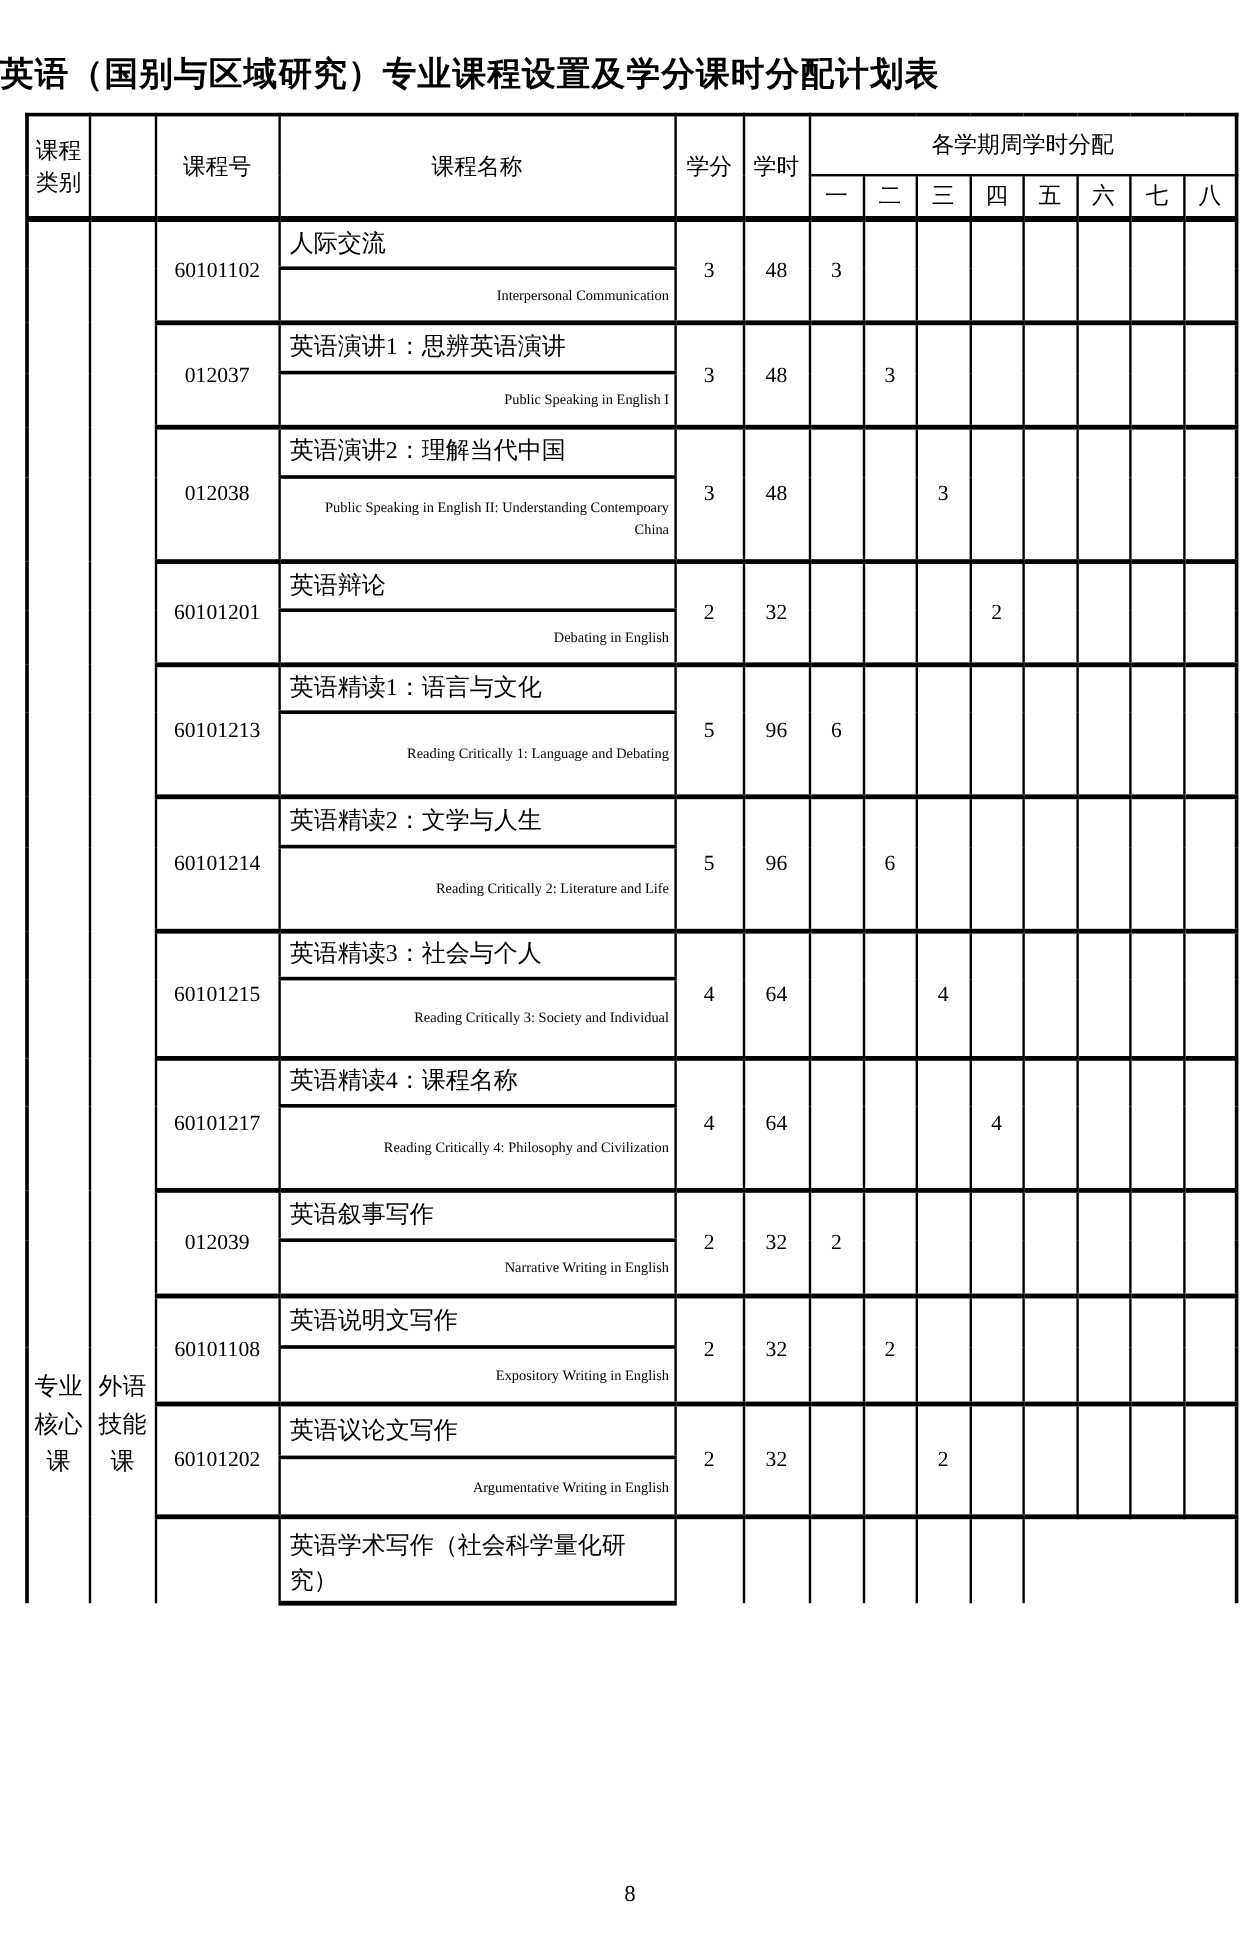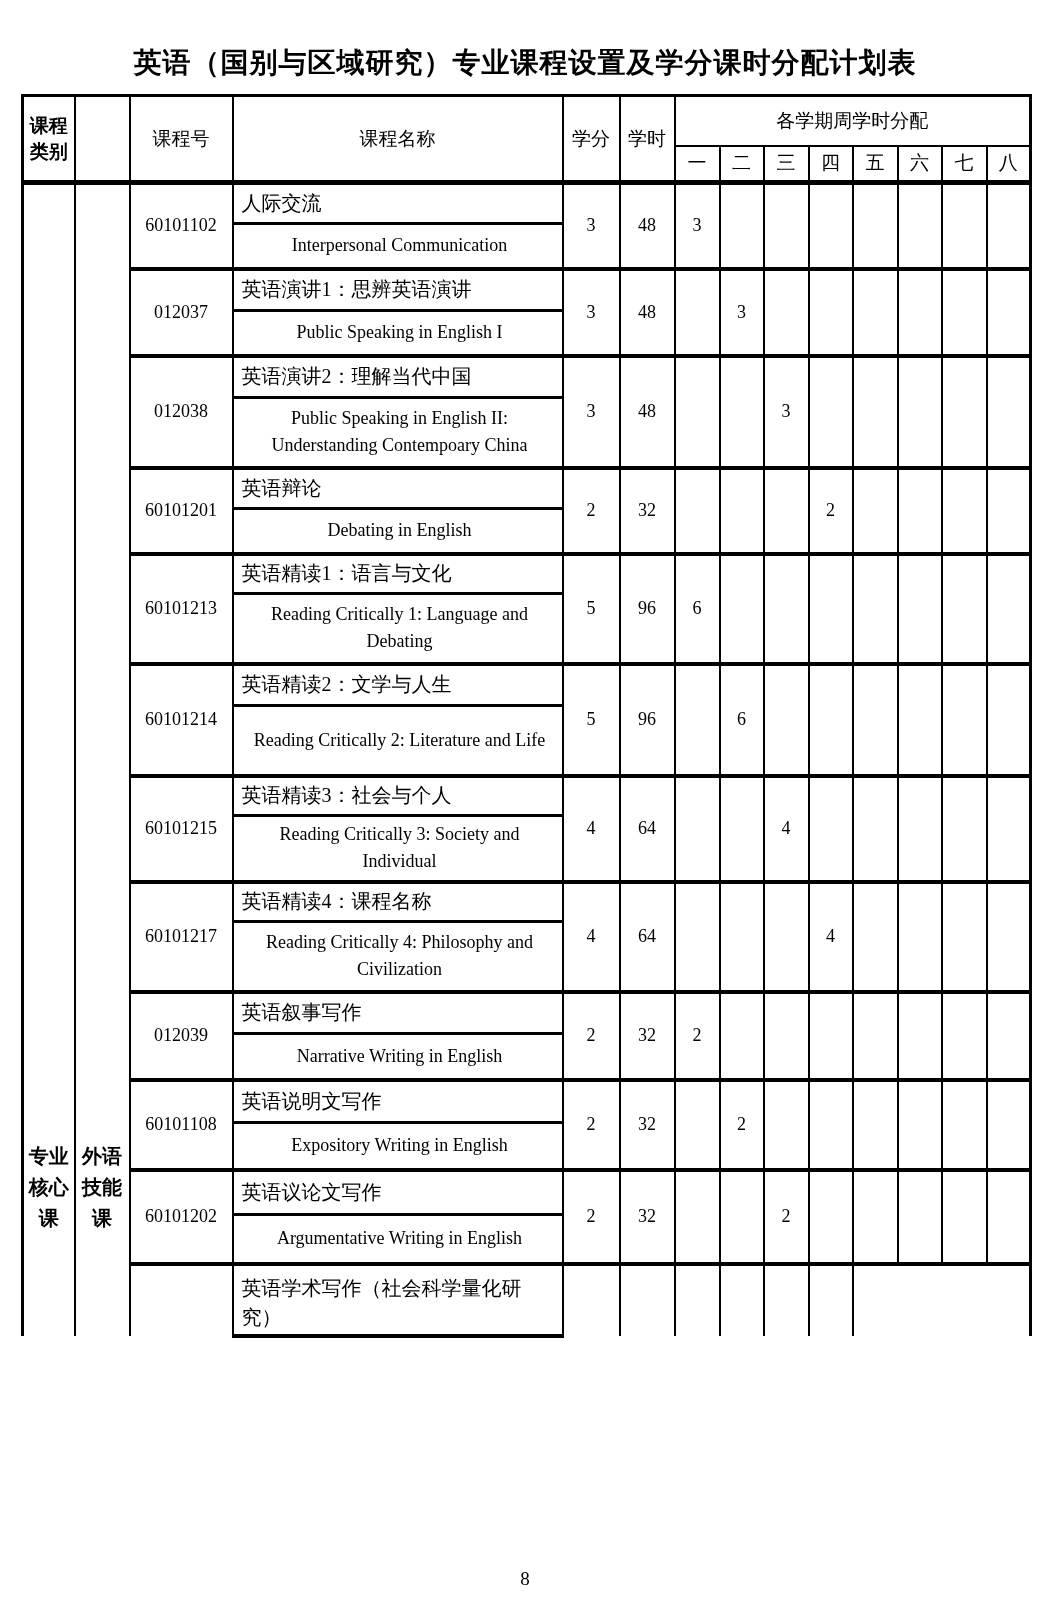--- a/index.html
+++ b/index.html
@@ -10,21 +10,20 @@
   }
   .page {
     position: relative;
     width: 1050px;
     height: 1620px;
     background: #fff;
     overflow: hidden;
   }
   .title-wrap {
     padding-top: 46px;
-    text-align: center;
     font-weight: bold;
     line-height: 1.22;
   }
   .title-line1 { font-size: 28px; letter-spacing: 1px; }
   .title-line2 { font-size: 27px; letter-spacing: 1px; }
 
   table.course-table {
     margin-left: 21px;
     margin-top: 14px;
     width: 1008px;
@@ -42,21 +41,21 @@
     vertical-align: middle;
     padding: 0;
     overflow: hidden;
   }
   thead th {
     font-weight: normal;
     font-size: 19px;
   }
   .h1 { height: 50px; }
   .h2 { height: 37px; }
-  th.pre, td.pre { white-space: pre-line; font-weight: bold; }
+  th.pre, td.pre { white-space: pre-line; }
 
   tbody tr:first-child td { border-top: 5px solid #000; }
   tr.course-first td { border-top: 4px solid #000; }
   tbody tr:first-child.course-first td { border-top: 5px solid #000; }
 
   td.cat-cell {
     vertical-align: bottom;
     padding-bottom: 102px;
     font-size: 20px;
     line-height: 1.55;
@@ -65,23 +64,23 @@
   }
   td.num-cell { font-size: 18px; }
   td.name-cn {
     text-align: left;
     padding: 2px 4px 2px 8px;
     font-size: 20px;
     line-height: 1.45;
     border-bottom: 3px solid #000;
   }
   td.name-en {
-    text-align: center;
+    text-align: right;
     padding: 2px 4px 2px 8px;
-    font-size: 18px;
+    font-size: 12px;
     line-height: 1.5;
   }
   tr.partial-row td { border-bottom: none; }
   tr.partial-row td.name-cn {
     border-bottom: 4px solid #000;
     vertical-align: top;
     padding-top: 8px;
   }
   .pageno {
     position: absolute;

